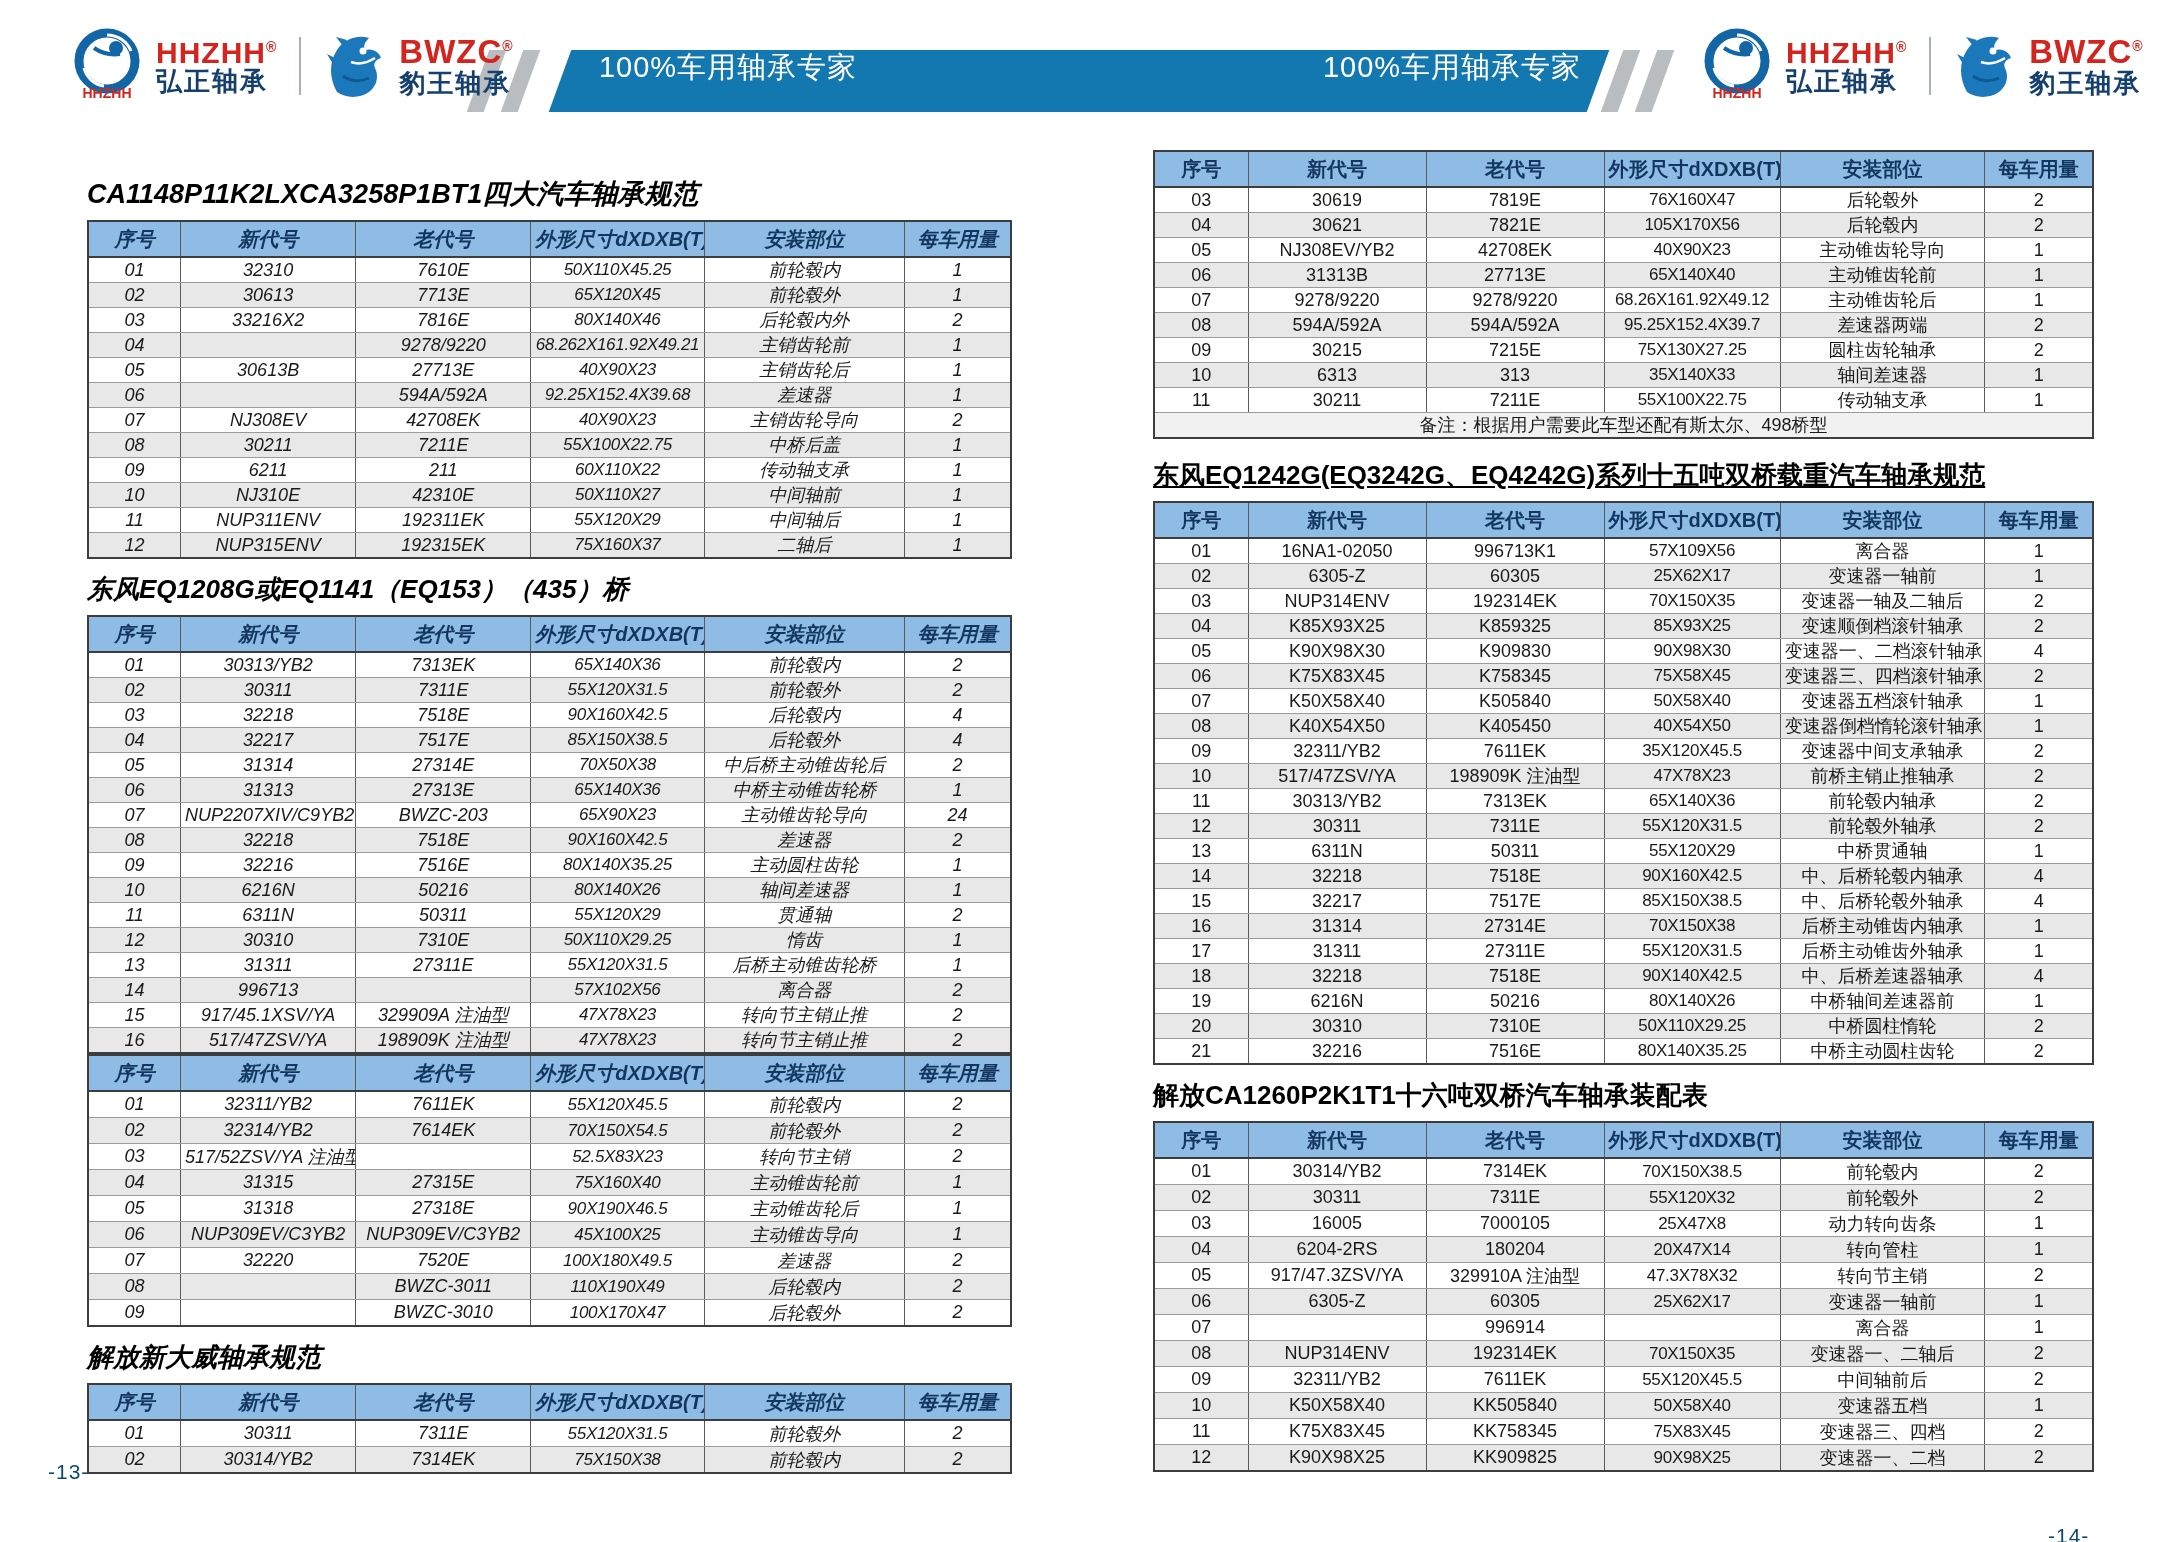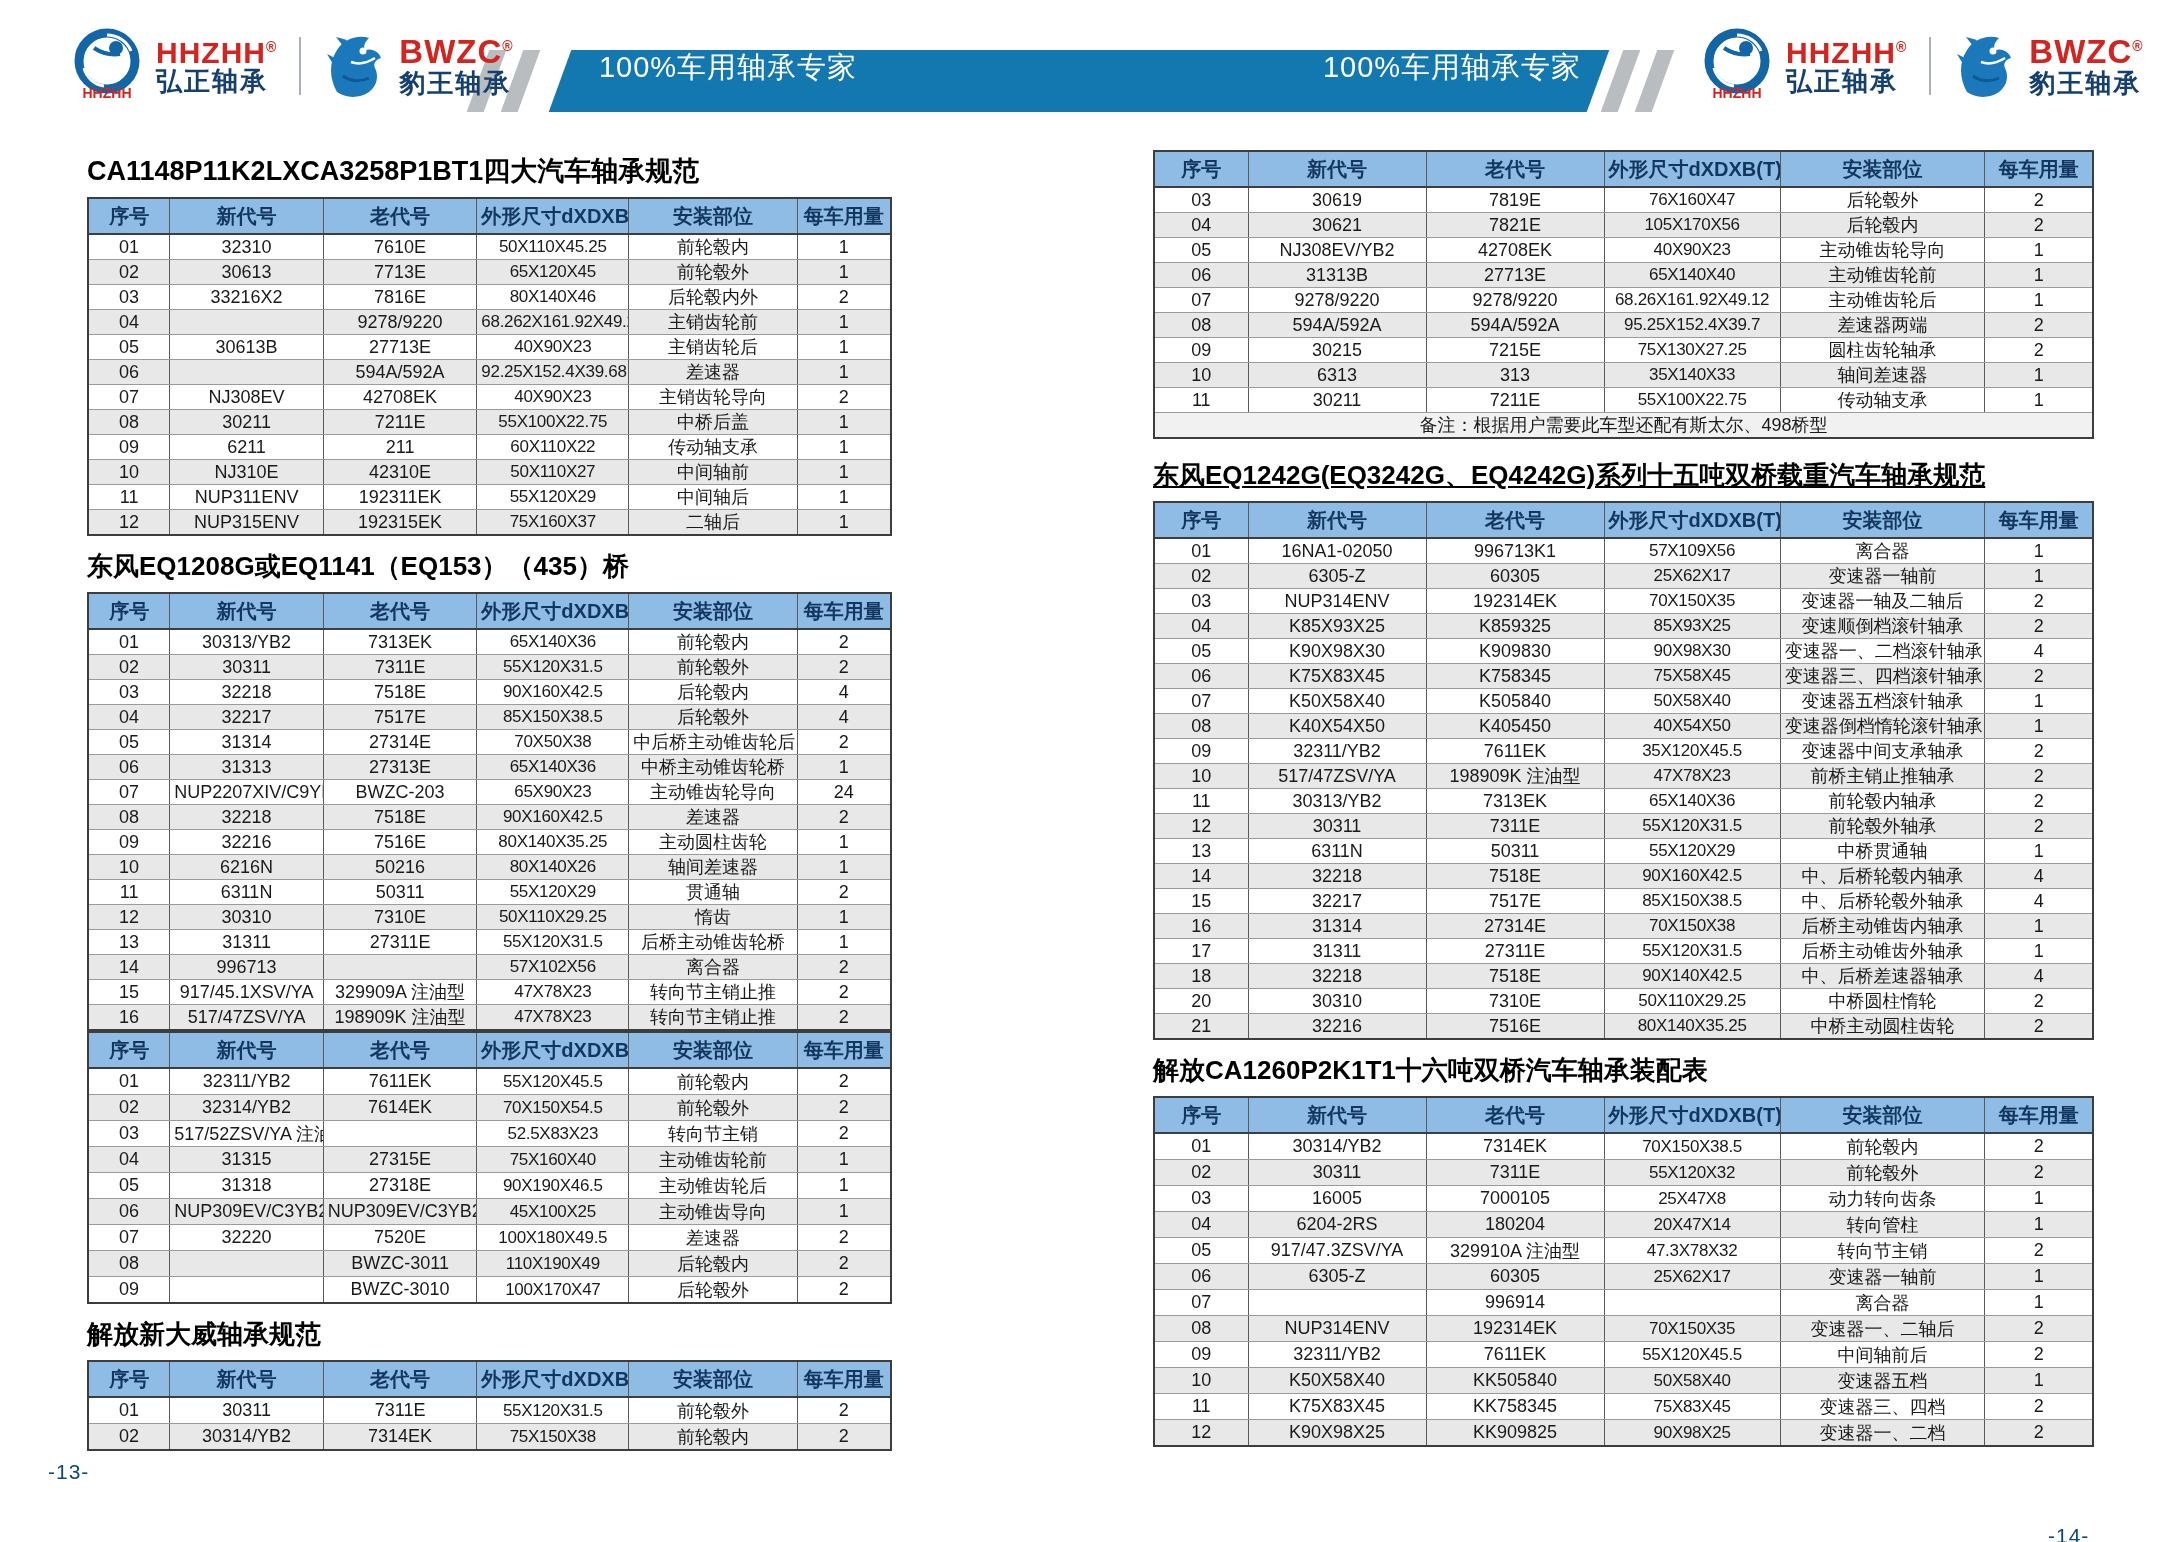--- a/index.html
+++ b/index.html
@@ -19,21 +19,21 @@
   }
   .logo-group{position:absolute;top:28px;display:flex;align-items:center;gap:12px;}
   .logo-stack{display:flex;flex-direction:column;line-height:1.05;}
   .wordmark-en{color:#d2251f;font-weight:800;font-size:30px;letter-spacing:1px;white-space:nowrap;}
   .wordmark-en.big{font-size:33px;}
   .wordmark-en sup{font-size:14px;}
   .wordmark-cn{color:#15406e;font-weight:800;font-size:26px;letter-spacing:2px;white-space:nowrap;}
   .logo-divider{width:2px;height:58px;background:#a9b0b8;margin:0 10px;}
   
   .page{position:absolute;}
-  .page-left{left:87px;top:153px;width:805px;}
+  .page-left{left:87px;top:176px;width:925px;font-style:italic;}
   .page-right{left:1153px;top:150px;width:941px;}
   .tbl-title{
     font-weight:bold;color:#000;font-size:26px;line-height:36px;
     margin:12px 0 8px 0;white-space:nowrap;
   }
   .page-left .sec0 .tbl-title{font-size:27px;margin-top:0;}
   .page-right .sec1 .tbl-title{margin-top:18px;text-decoration:underline;}
   table{
     width:100%;border-collapse:collapse;table-layout:fixed;
     border:2px solid #3d3d3d;background:#fff;
@@ -767,20 +767,28 @@
           </tr>
           <tr>
             <td>18</td>
             <td>32218</td>
             <td>7518E</td>
             <td>90X140X42.5</td>
             <td>中、后桥差速器轴承</td>
             <td>4</td>
           </tr>
           <tr>
+            <td>19</td>
+            <td>6216N</td>
+            <td>50216</td>
+            <td>80X140X26</td>
+            <td>中桥轴间差速器前</td>
+            <td>1</td>
+          </tr>
+          <tr>
             <td>20</td>
             <td>30310</td>
             <td>7310E</td>
             <td>50X110X29.25</td>
             <td>中桥圆柱惰轮</td>
             <td>2</td>
           </tr>
           <tr>
             <td>21</td>
             <td>32216</td>

